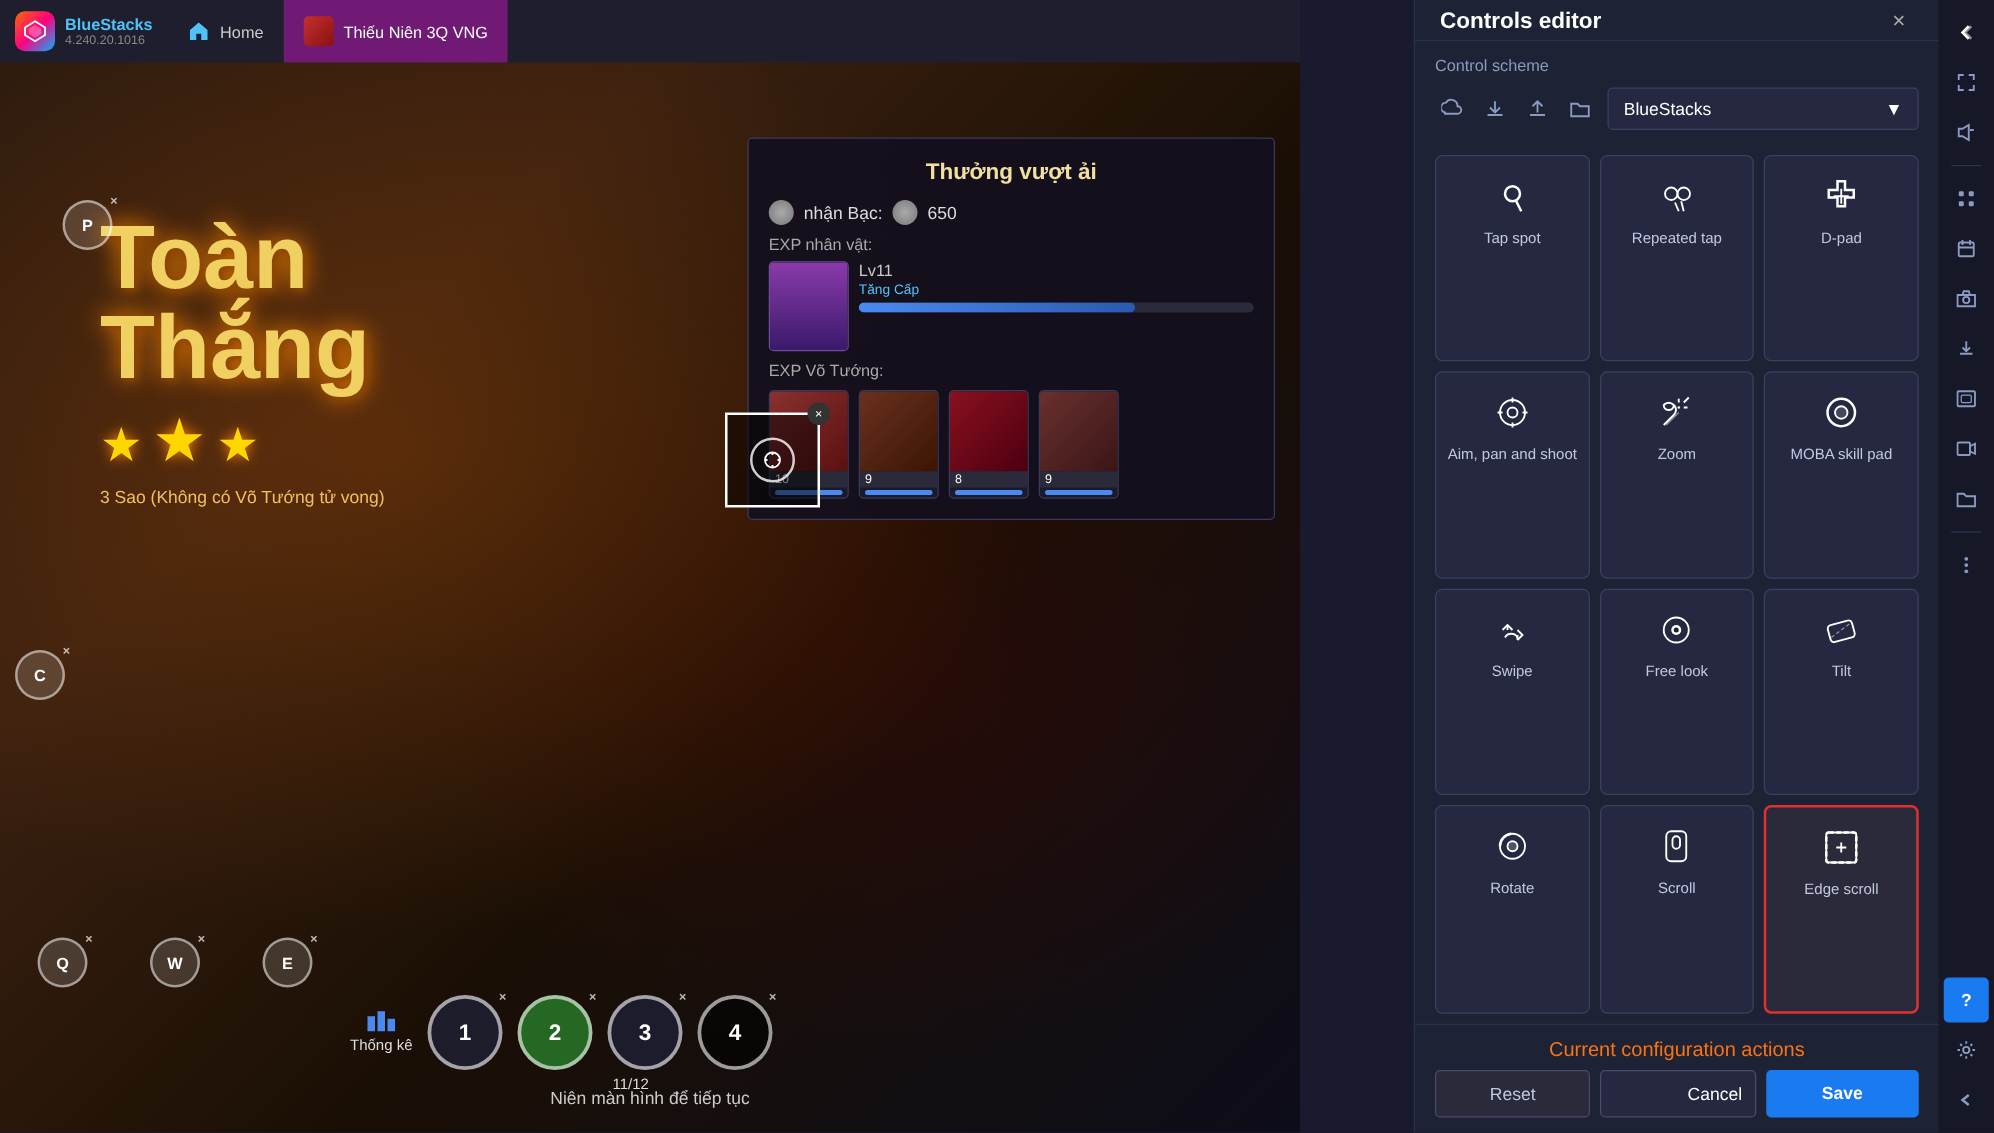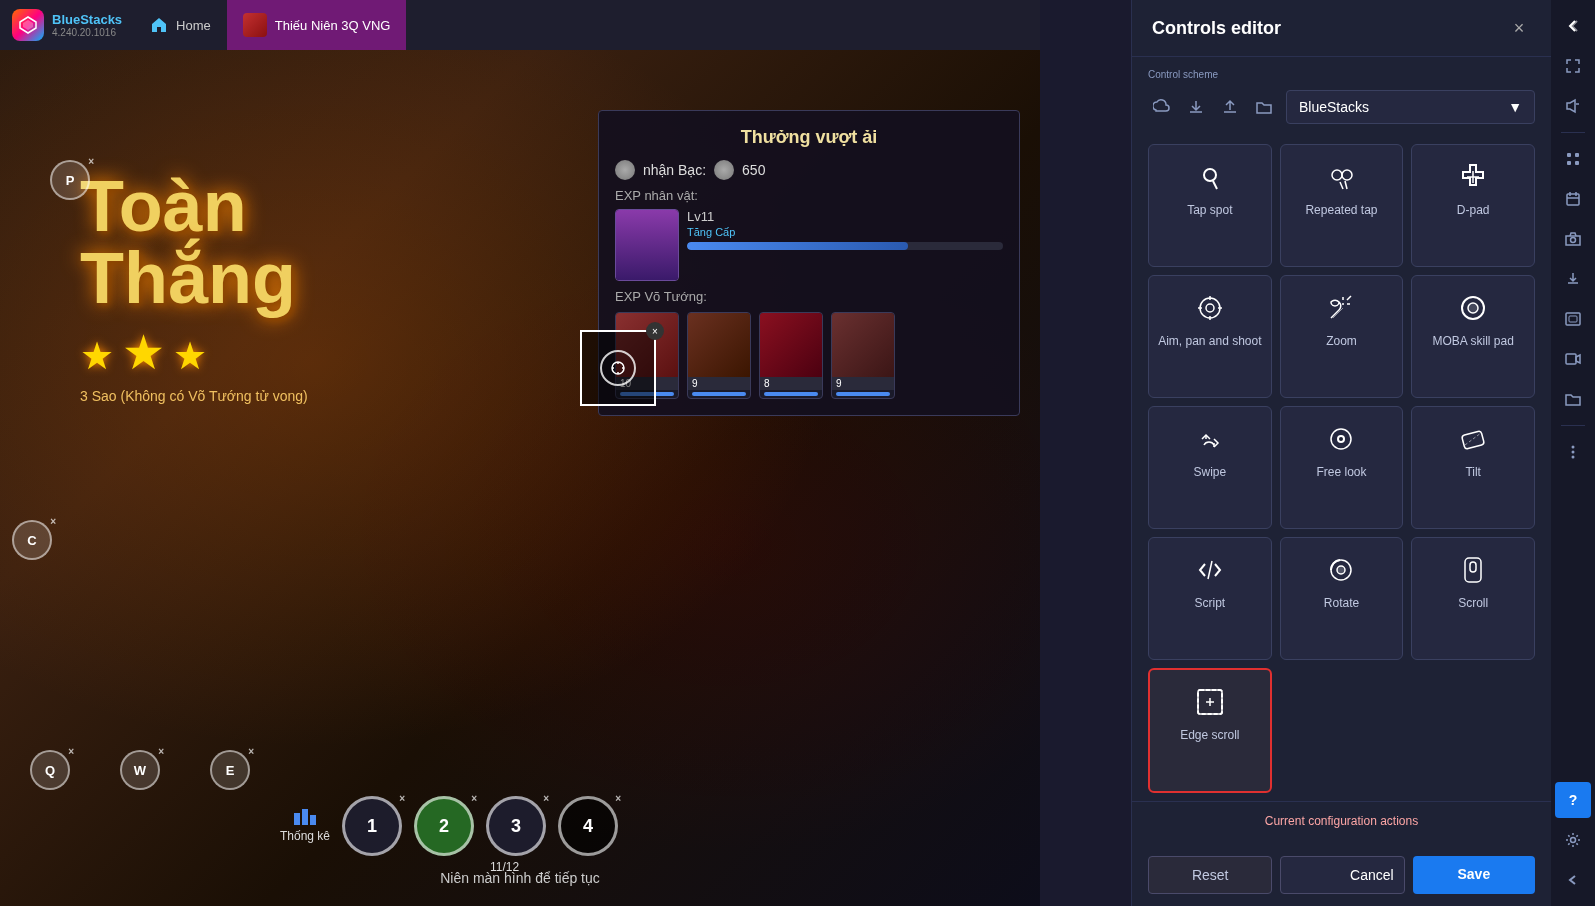--- a/index.html
+++ b/index.html
@@ -276,21 +276,21 @@
       border-left: 1px solid #2a3050;
       display: flex;
       flex-direction: column;
       z-index: 20;
     }
 
     .panel-header {
       display: flex;
       align-items: center;
       justify-content: space-between;
-      padding: 16px 20px;
+      padding: 4px 20px;
       border-bottom: 1px solid #2a3050;
     }
 
     .panel-title {
       font-size: 18px;
       font-weight: bold;
       color: white;
     }
 
     .panel-close {
@@ -299,21 +299,21 @@
       cursor: pointer;
       color: #aaa;
       font-size: 18px;
     }
 
     .panel-section {
       padding: 12px 16px;
     }
 
     .section-label {
-      font-size: 10px;
+      font-size: 13px;
       color: #8a9ac0;
       margin-bottom: 10px;
     }
 
     .scheme-row {
       display: flex;
       align-items: center;
       gap: 8px;
     }
 
@@ -385,24 +385,24 @@
       line-height: 1.3;
     }
 
     
     .panel-footer {
       padding: 12px 16px;
       border-top: 1px solid #2a3050;
     }
 
     .config-label {
-      font-size: 12px;
-      color: #fca5a5;
+      font-size: 16px;
+      color: #f97316;
       text-align: center;
-      margin-bottom: 28px;
+      margin-bottom: 6px;
     }
 
     .footer-btns {
       display: flex;
       gap: 8px;
     }
 
     .btn-reset {
       flex: 1;
       padding: 10px;
@@ -765,30 +765,20 @@
     <div class="control-item">
       <div class="control-icon">
         <svg width="32" height="32" viewBox="0 0 32 32">
           <rect x="6" y="10" width="20" height="14" rx="3" fill="none" stroke="white" stroke-width="1.5" transform="rotate(-15 16 17)"></rect>
           <line x1="8" y1="22" x2="24" y2="10" stroke="white" stroke-width="1" stroke-dasharray="3,2" opacity="0.5"></line>
         </svg>
       </div>
       <span class="control-label">Tilt</span>
     </div>
 
-    <div class="control-item">
-      <div class="control-icon">
-        <svg width="32" height="32" viewBox="0 0 32 32">
-          <path d="M11 10l-5 6 5 6" fill="none" stroke="white" stroke-width="2"></path>
-          <path d="M21 10l5 6-5 6" fill="none" stroke="white" stroke-width="2"></path>
-          <line x1="18" y1="7" x2="14" y2="25" stroke="white" stroke-width="1.5"></line>
-        </svg>
-      </div>
-      <span class="control-label">Script</span>
-    </div>
 
     <div class="control-item">
       <div class="control-icon">
         <svg width="32" height="32" viewBox="0 0 32 32">
           <circle cx="16" cy="16" r="10" fill="none" stroke="white" stroke-width="1.5"></circle>
           <circle cx="16" cy="16" r="4" fill="rgba(255,255,255,0.2)" stroke="white" stroke-width="1.5"></circle>
           <path d="M6 16a10 10 0 019-10" stroke="white" stroke-width="2" fill="none" marker-end="url(#arr)"></path>
         </svg>
       </div>
       <span class="control-label">Rotate</span>

